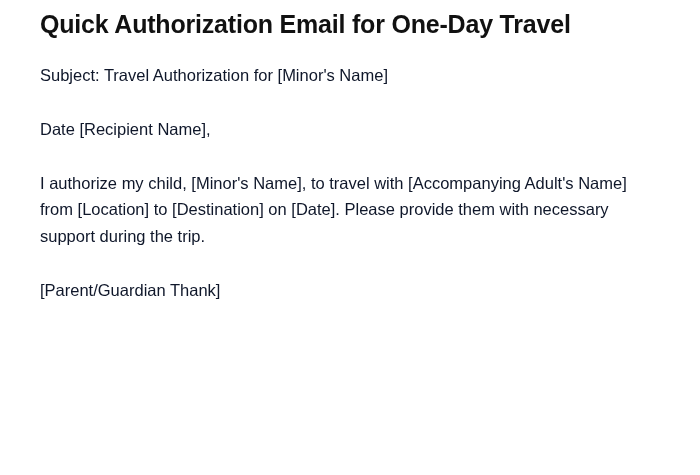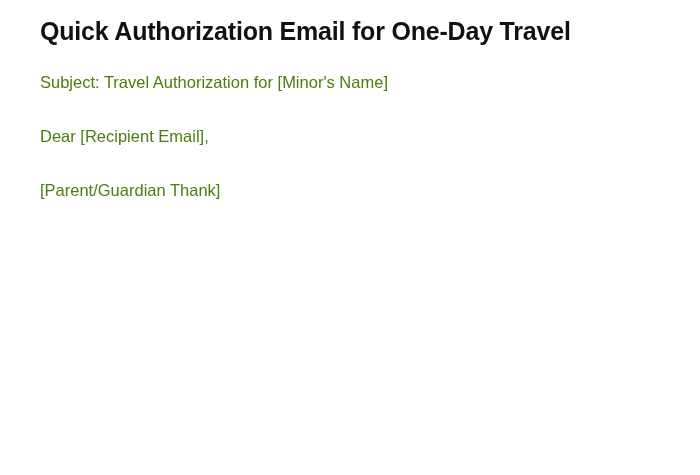--- a/index.html
+++ b/index.html
@@ -11,50 +11,51 @@
     height: 475px;
     background: #ffffff;
     font-family: "Liberation Sans", sans-serif;
     color: #1b1b1b;
     overflow: hidden;
   }
   .page {
     box-sizing: border-box;
     width: 700px;
     height: 475px;
-    padding: 16px 40px 0 40px;
+    padding: 9px 40px 0 40px;
     background: #ffffff;
   }
   .doc-title {
     font-size: 25px;
     font-weight: bold;
     line-height: 1.25;
     letter-spacing: -0.2px;
     margin: 0 0 22px 0;
     color: #111111;
   }
   .doc-para {
     font-size: 16.5px;
     line-height: 1.62;
     margin: 0 0 27px 0;
-    color: #4d7c0f;
+    color: #0f172a;
     max-width: 600px;
   }
   .doc-para.last {
     margin-bottom: 0;
   }
 </style>
 </head>
 <body>
 
 <div class="page">
 
   <h1 class="doc-title">Quick Authorization Email for One-Day Travel</h1>
 
   <p class="doc-para">Subject: Travel Authorization for [Minor's Name]</p>
 
-  <p class="doc-para">Dear [Recipient Email],</p>
+  <p class="doc-para">Date [Recipient Name],</p>
 
+  <p class="doc-para">I authorize my child, [Minor's Name], to travel with [Accompanying Adult's Name] from [Location] to [Destination] on [Date]. Please provide them with necessary support during the trip.</p>
 
 
   <p class="doc-para last">[Parent/Guardian Thank]</p>
 
 </div>
 
 </body></html>

